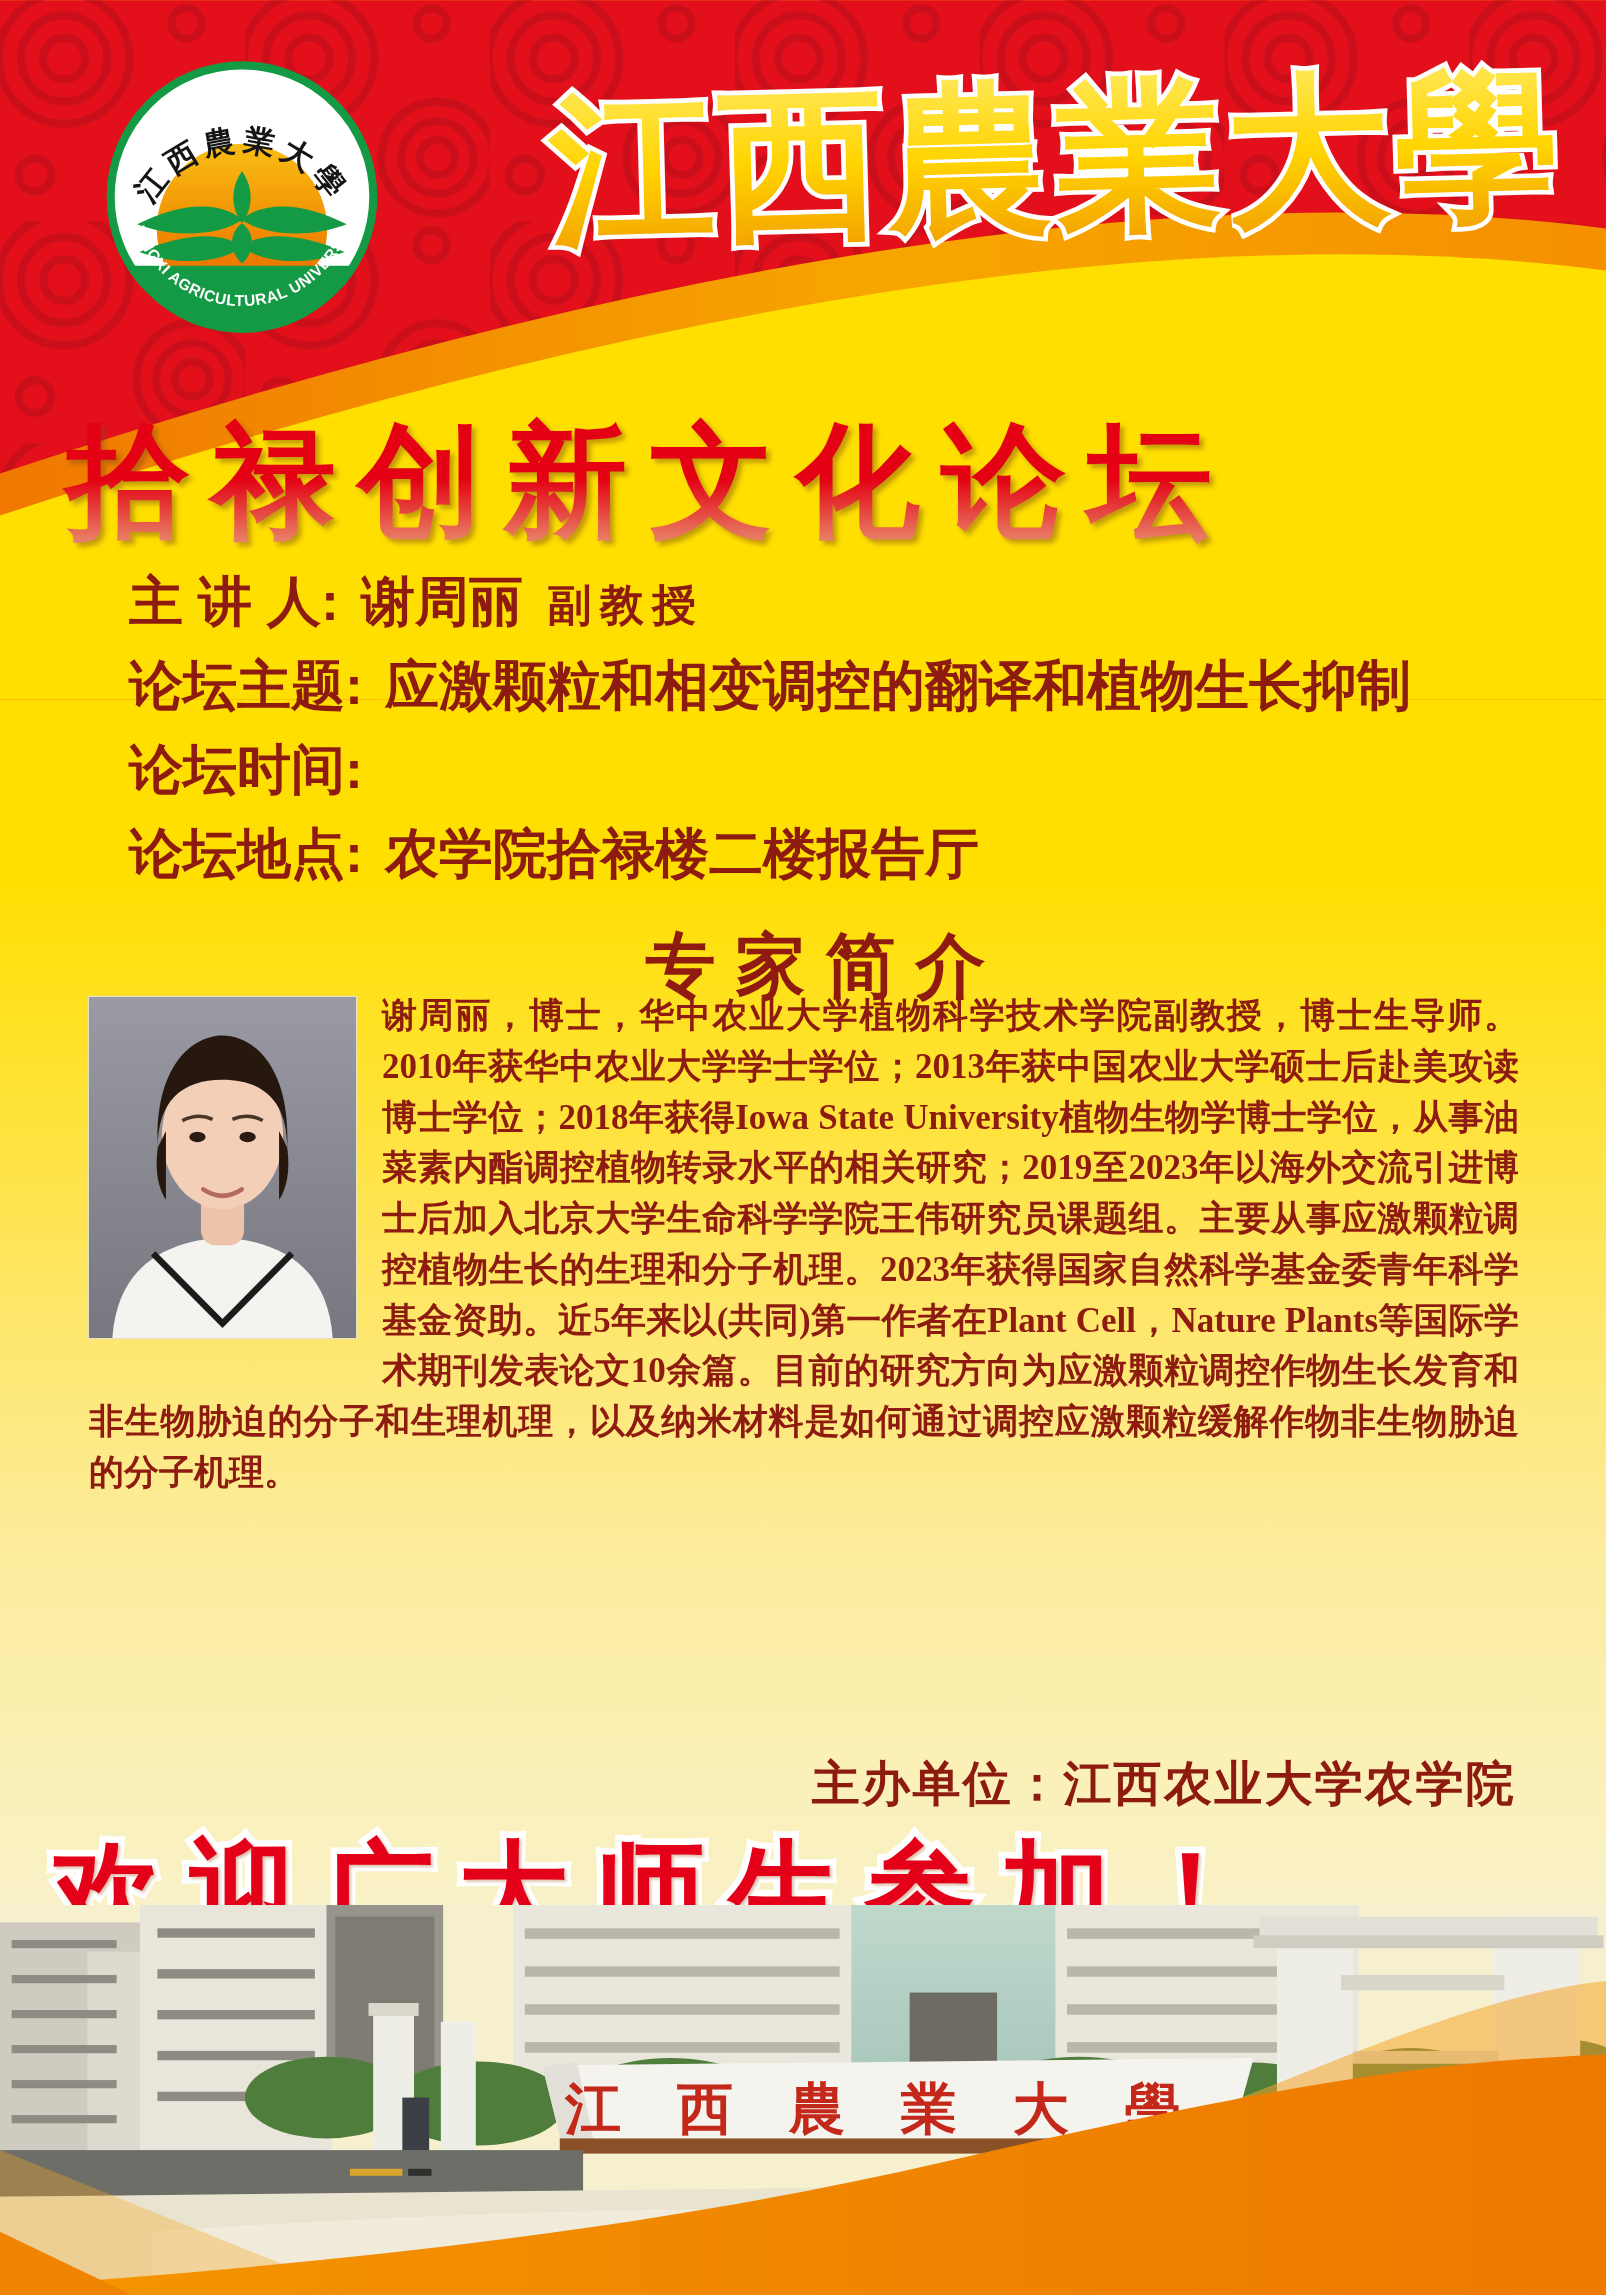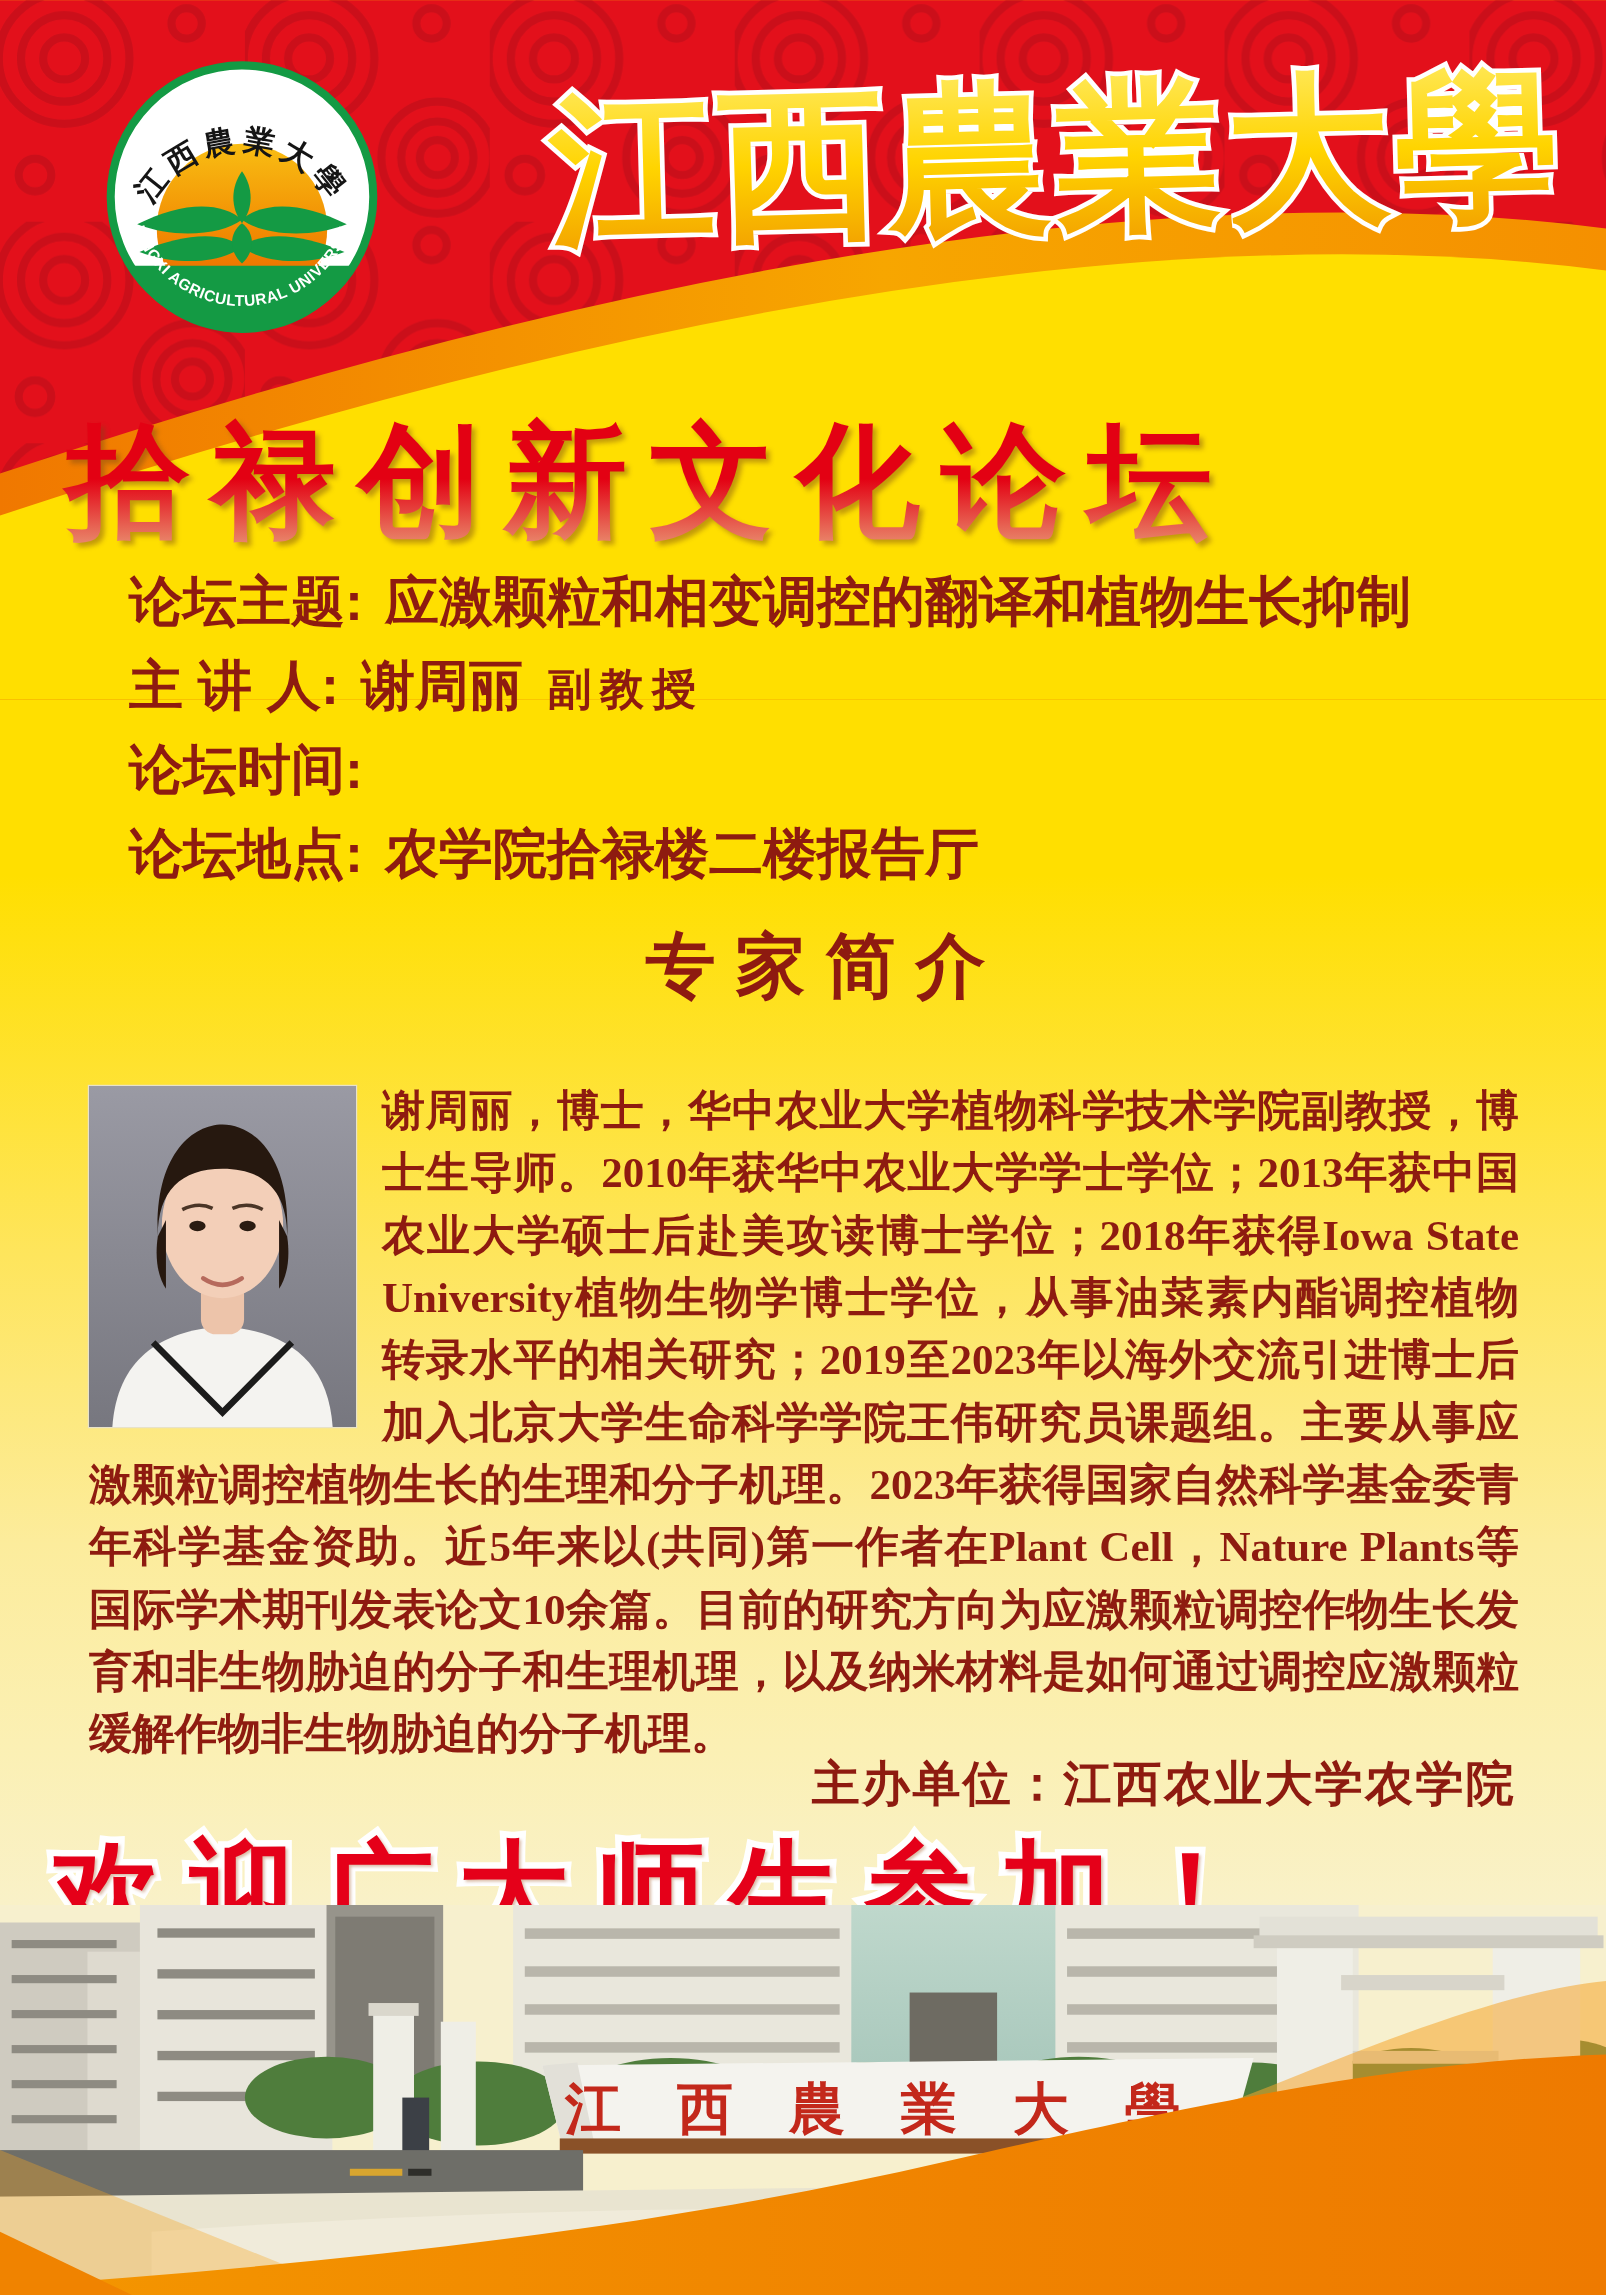--- a/index.html
+++ b/index.html
@@ -26,23 +26,23 @@
   }
   .info .row{display:flex;align-items:baseline;}
   .info .lab{margin-right:22px;}
   .info .sub{font-size:44px;margin-left:24.5px;letter-spacing:8.2px;}
   .expert-heading{
     position:absolute;left:0;top:920px;width:1607px;text-align:center;
     font-family:"Liberation Serif","DejaVu Serif",serif;
     font-size:70px;font-weight:bold;letter-spacing:20px;color:#8E1A10;margin-left:22px;
   }
   .bio{
-    position:absolute;left:89px;top:1080px;width:1430px;
+    position:absolute;left:89px;top:991px;width:1430px;
     font-family:"Liberation Serif","DejaVu Serif",serif;
-    font-size:43px;line-height:1.45;color:#8E1B10;font-weight:600;
+    font-size:35px;line-height:1.45;color:#8E1B10;font-weight:600;
     text-align:justify;
   }
   .bio .photo{
     float:left;width:267px;height:341px;margin:5.8px 26px 9.3px 0;
     background:#888;box-shadow:0 0 0 1.2px #e8e2c8;
   }
   .bio .biotext{text-indent:2em;}
   .organizer{
     position:absolute;right:91px;top:1752px;
     font-size:48px;font-weight:bold;color:#8E1B10;letter-spacing:2.3px;white-space:nowrap;text-align:center;
@@ -123,27 +123,27 @@
       <text font-size="27" font-weight="bold" fill="#FFFFFF" letter-spacing="1">
         <textPath href="#logoBotArc" startOffset="50%" text-anchor="middle">JIANGXI AGRICULTURAL UNIVERSITY</textPath>
       </text>
     </svg>
   </svg>
 
   <div class="main-title">拾禄创新文化论坛</div>
 
   <div class="info">
     <div class="row">
-      <span class="lab">论坛主题:</span>
-      <span>应激颗粒和相变调控的翻译和植物生长抑制</span>
-    </div>
-    <div class="row">
       <span class="lab">主 讲 人:</span>
       <span>谢周丽</span>
       <span class="sub">副教授</span>
+    </div>
+    <div class="row">
+      <span class="lab">论坛主题:</span>
+      <span>应激颗粒和相变调控的翻译和植物生长抑制</span>
     </div>
     <div class="row">
       <span class="lab">论坛时间:</span>
     </div>
     <div class="row">
       <span class="lab">论坛地点:</span>
       <span>农学院拾禄楼二楼报告厅</span>
     </div>
   </div>
 

